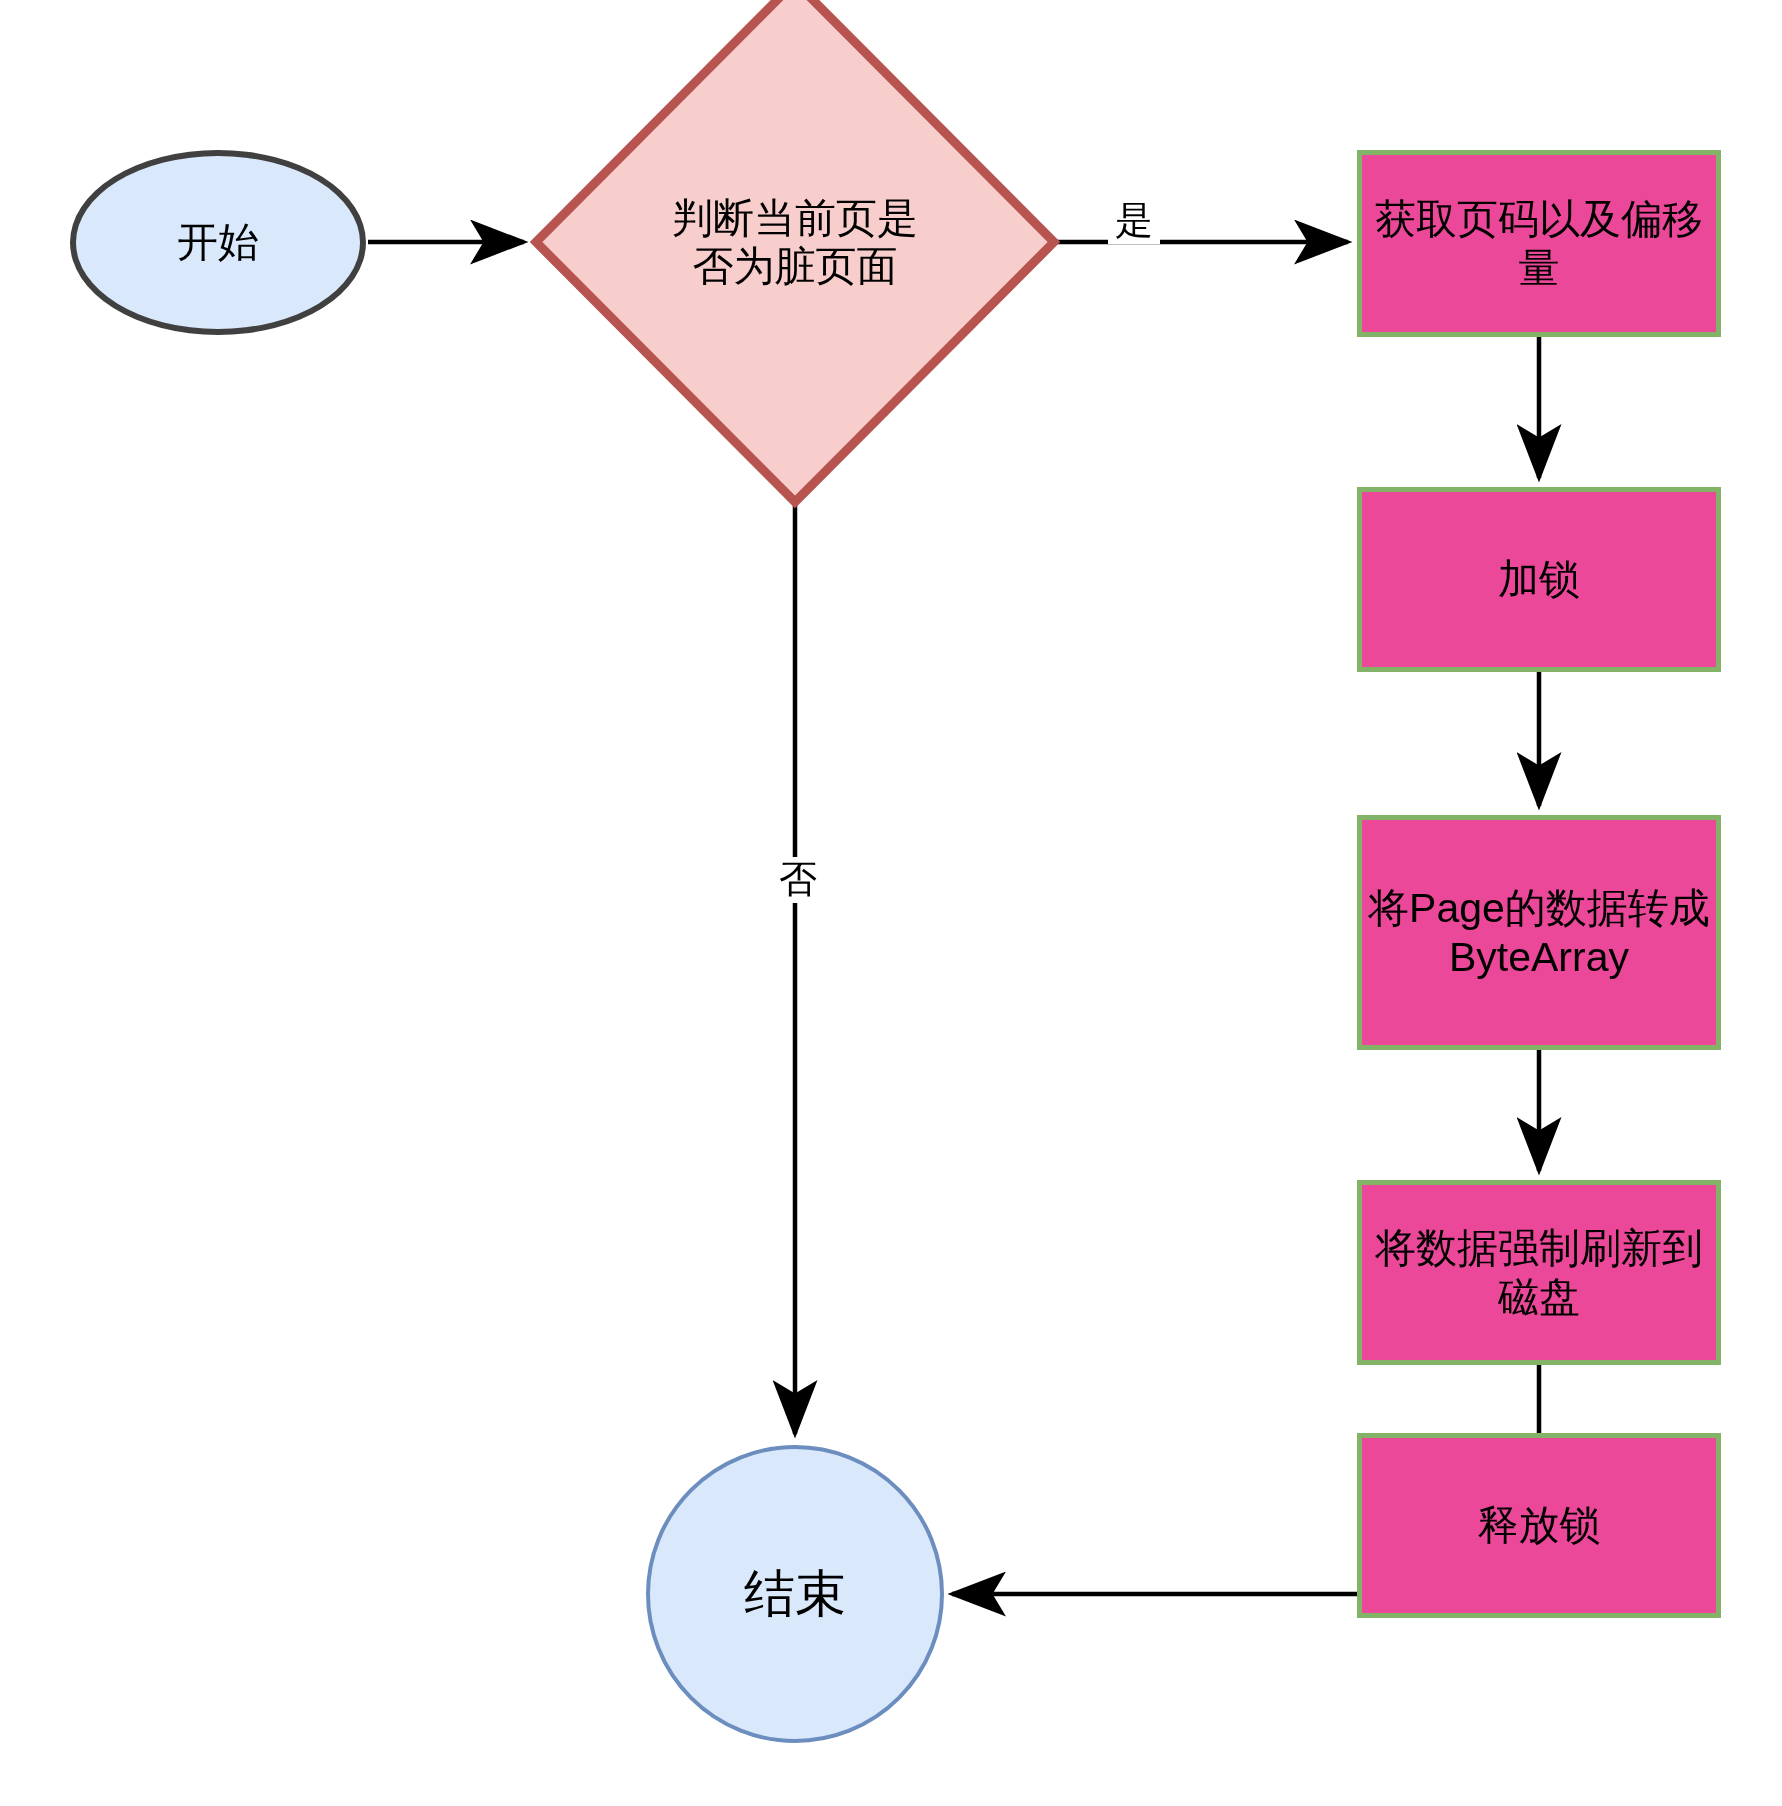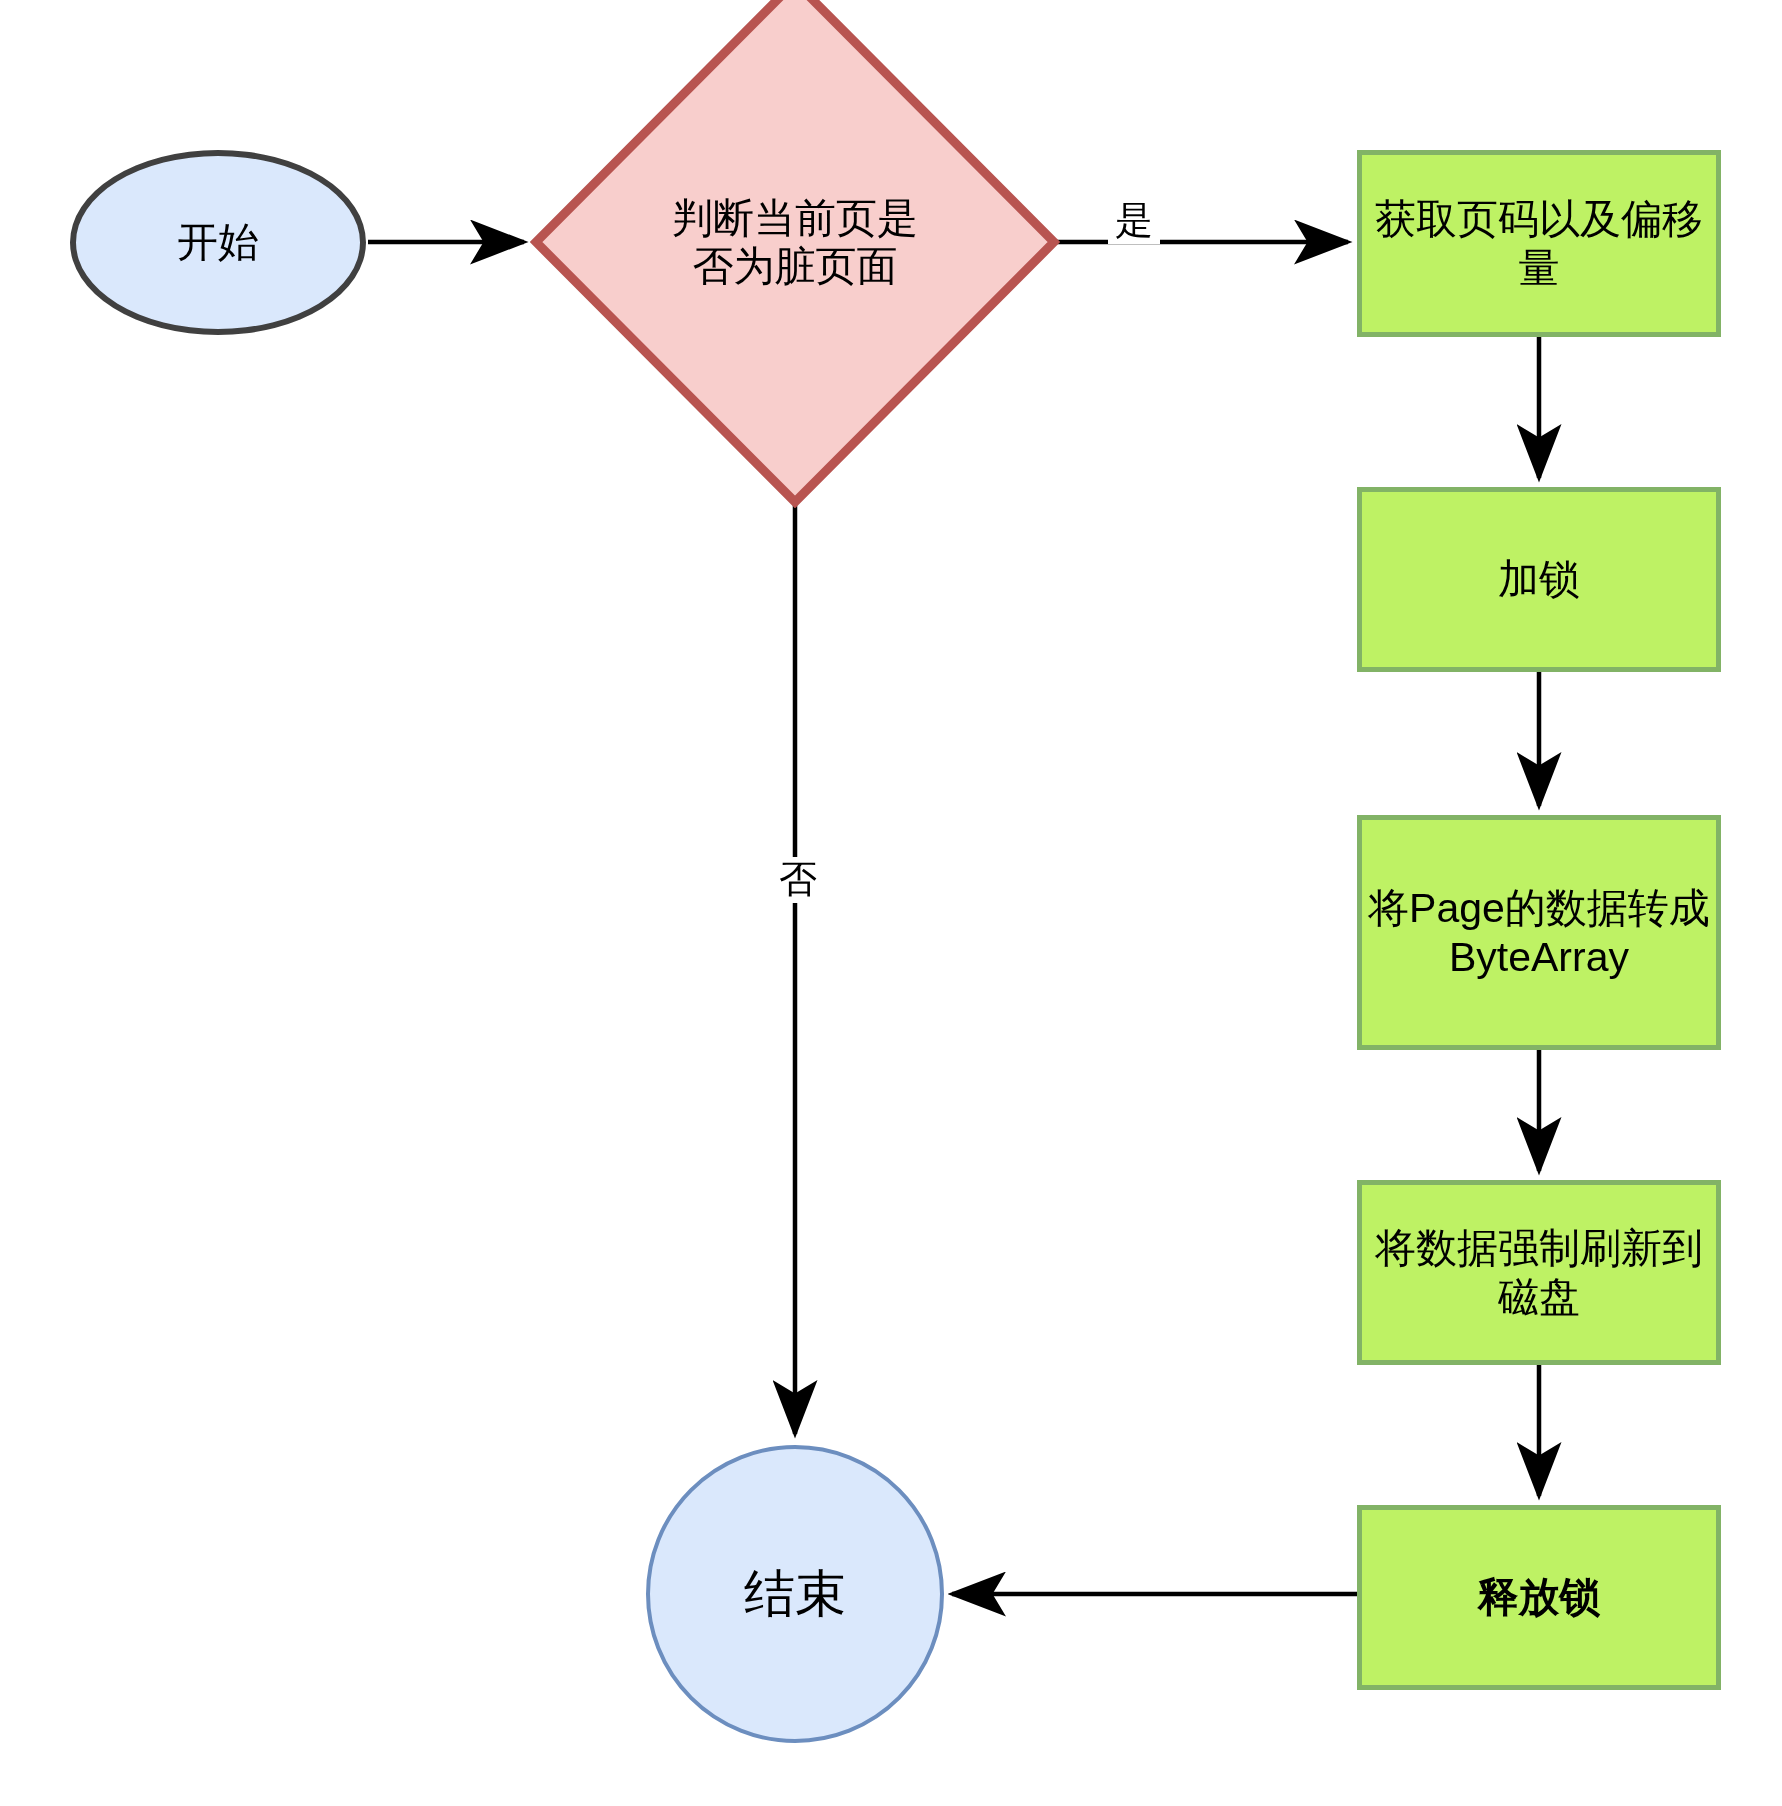--- a/index.html
+++ b/index.html
@@ -81,21 +81,21 @@
     justify-content: center;
     text-align: center;
     font-size: 41px;
     line-height: 1.18;
     color: #000000;
     white-space: pre-line;
   }
 
   
   .process {
-    background: #bef264;
+    background: #ec4899;
     border: 5px solid #82b366;
     font-size: 41px;
   }
 
   
   .edge-label {
     position: absolute;
     font-size: 38px;
     color: #000000;
     background: #ffffff;
@@ -158,21 +158,21 @@
   <div class="node process" style="left:1357px; top:815px; width:364px; height:235px;">
     <span class="label">将Page的数据转成
 ByteArray</span>
   </div>
 
   <div class="node process" style="left:1357px; top:1180px; width:364px; height:185px;">
     <span class="label">将数据强制刷新到
 磁盘</span>
   </div>
 
-  <div class="node process" style="left:1357px; top:1505px; width:364px; height:185px;font-weight:bold;">
+  <div class="node process" style="left:1357px; top:1433px; width:364px; height:185px;">
     <span class="label">释放锁</span>
   </div>
 
   <div class="node terminator-end" style="left:646px; top:1445px; width:298px; height:298px;">
     <span class="label">结束</span>
   </div>
 
   <div class="edge-label" style="left:1108px; top:198px;">是</div>
 
   <div class="edge-label" style="left:772px; top:857px;">否</div>

